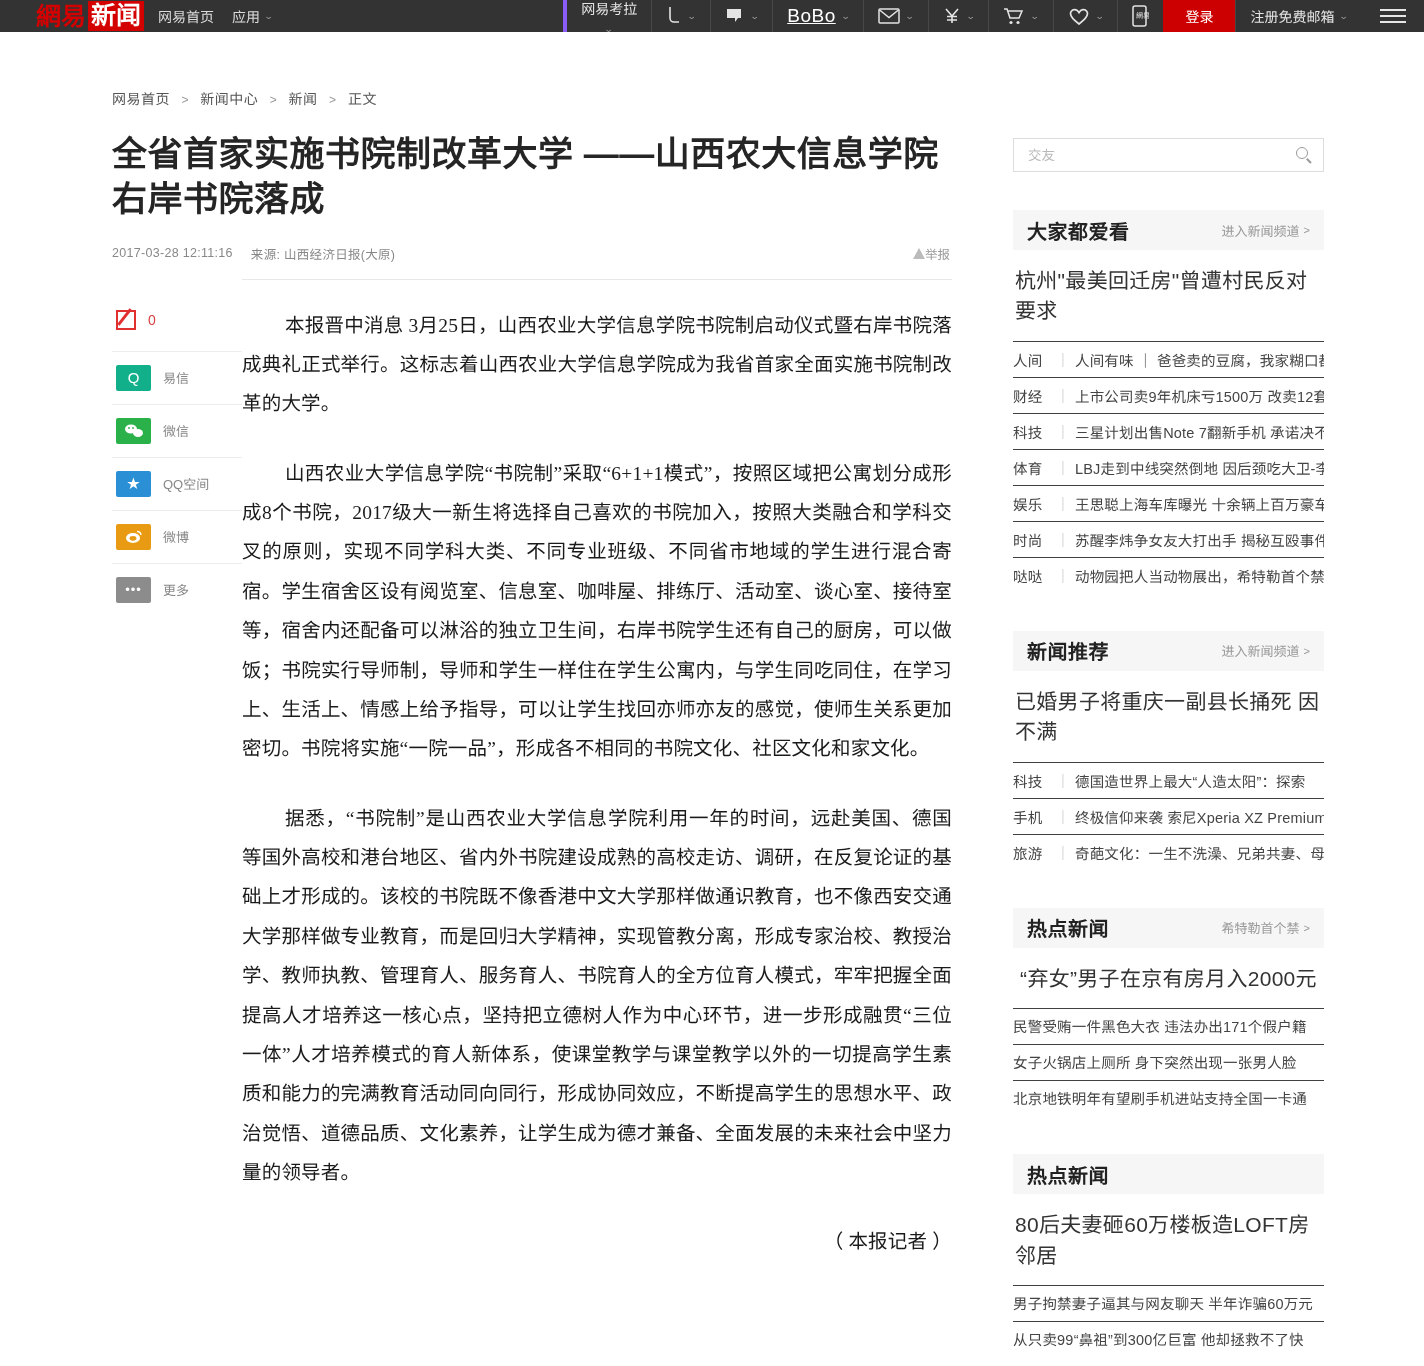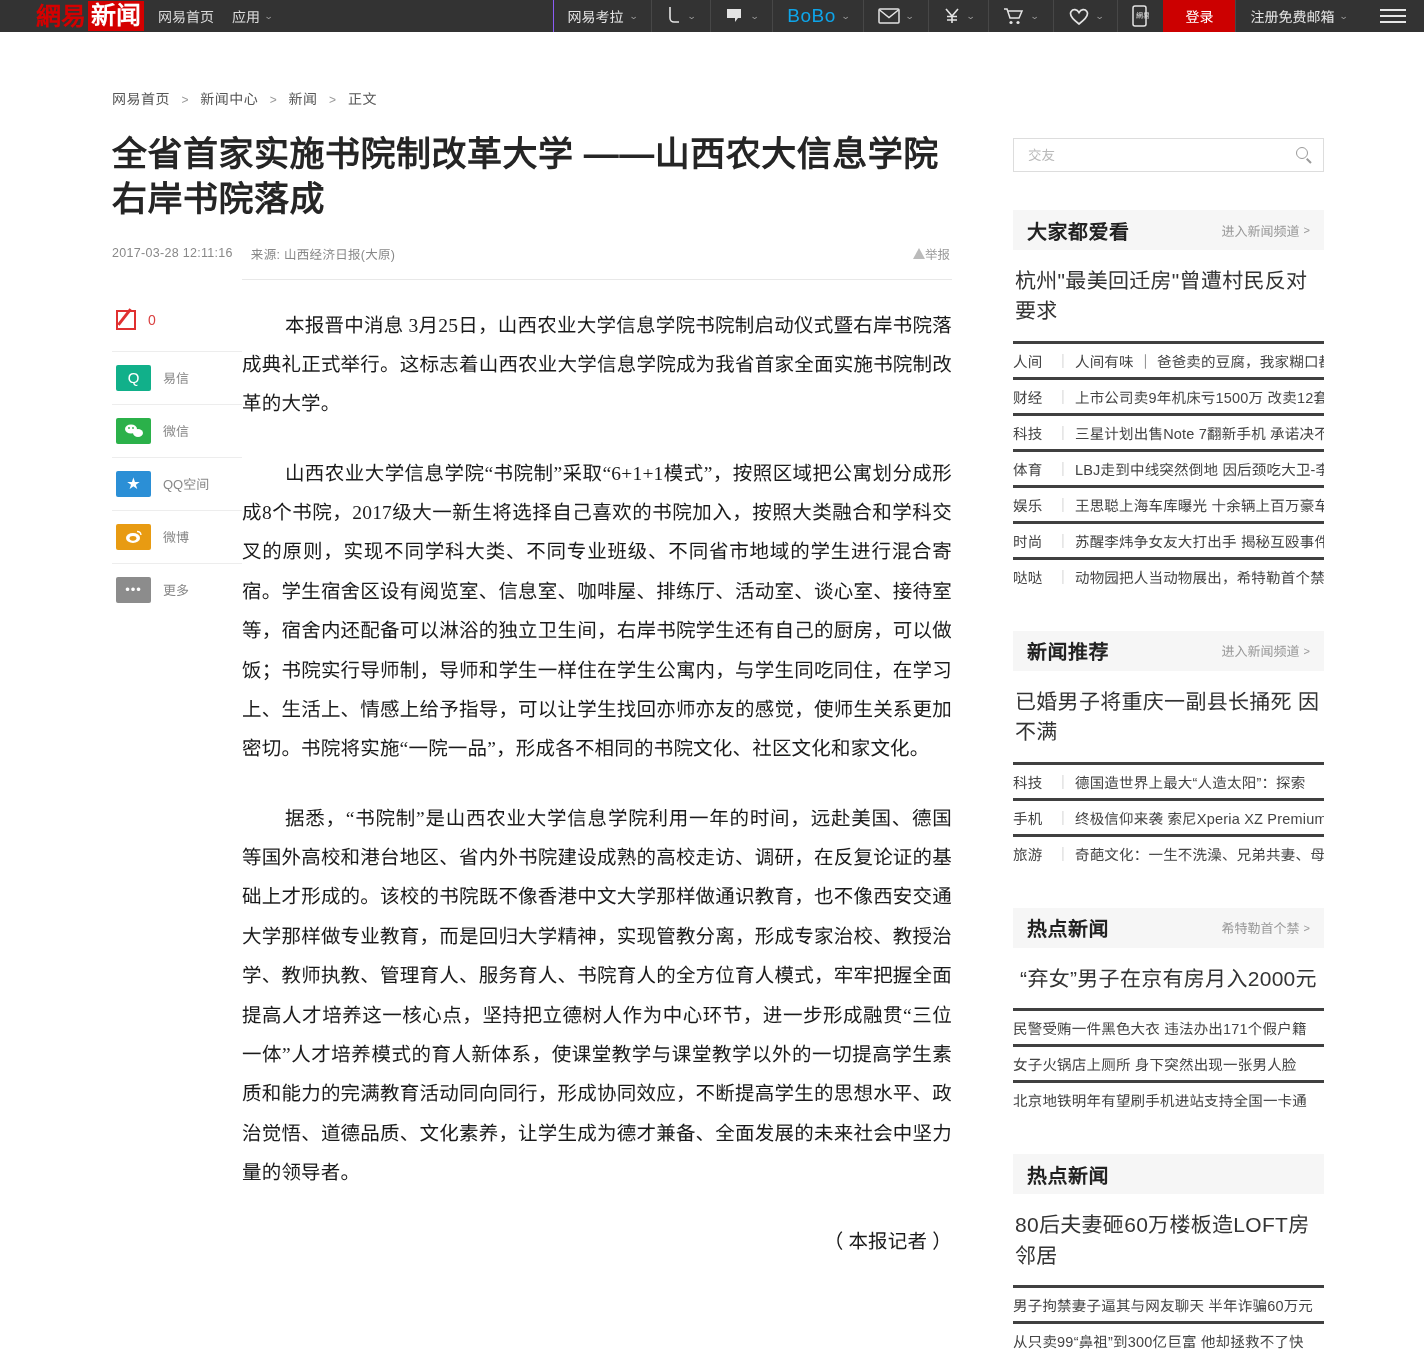--- a/index.html
+++ b/index.html
@@ -27,30 +27,30 @@
   .nav-left { display: flex; align-items: center; gap: 18px; font-size: 14px; color: #dcdcdc; }
   .nav-left .item { display: flex; align-items: center; gap: 5px; cursor: pointer; }
   .caret { font-size: 9px; color: #9a9a9a; transform: scaleX(1.3); }
   .spacer { flex: 1; }
   .nav-right { display: flex; align-items: stretch; }
   .nr-cell {
     display: flex; align-items: center; justify-content: center; gap: 6px;
     padding: 0 14px; border-left: 1px solid #474747; cursor: pointer;
     color: #e4e4e4; font-size: 14px; white-space: nowrap;
   }
-  .nr-cell.first { border-left: 1px solid #8b5cf6; }
+  .nr-cell.first { border-left: 4px solid #8b5cf6; flex-direction: column; }
   .nr-cell .ic { display: inline-flex; align-items: center; }
   .nr-login {
     background: #cc0000; color: #fff; padding: 0 22px;
     display: flex; align-items: center; border-left: none; cursor: pointer;
     font-size: 14px;
   }
   .nr-burger { padding: 0 18px; display: flex; align-items: center; border-left: none; cursor: pointer; }
   .burger-bar { width: 26px; height: 2px; background: #e6e6e6; display: block; margin: 4px 0; }
-  .bobo { font-family: "Liberation Sans", sans-serif; font-size: 19px; letter-spacing: .5px; color: #0ea5e9; }
+  .bobo { font-family: "Liberation Sans", sans-serif; font-size: 19px; letter-spacing: .5px; color: #ffffff; text-decoration: underline; }
 
   
   .page { display: flex; padding: 0 0 0 0; }
   .col-main { width: 1005px; position: relative; }
   .col-side { width: 419px; padding: 0 100px 0 8px; }
 
   
   .crumb { font-size: 14px; color: #555; padding: 56px 0 0 112px; letter-spacing: .5px; }
   .crumb a { color: #555; text-decoration: none; cursor: pointer; }
   .crumb .sep { color: #999; margin: 0 7px; font-size: 12px; }
@@ -121,21 +121,21 @@
   .widget-more { font-size: 13px; color: #999; cursor: pointer; display: flex; align-items: center; gap: 4px; }
   .widget-more .ch { font-size: 11px; }
 
   .lead-news {
     font-size: 21px; color: #333; line-height: 1.45; padding: 16px 2px 14px 2px;
     cursor: pointer; letter-spacing: .3px;
   }
   .lead-news.center { text-align: center; font-size: 21px; }
   .nlist { list-style: none; margin: 0; padding: 0; }
   .nlist li {
-    border-top: 3px solid #404040; height: 36px; display: flex; align-items: center;
+    border-top: 1px solid #404040; height: 36px; display: flex; align-items: center;
     font-size: 14.5px; color: #444; cursor: pointer; letter-spacing: .2px;
   }
   .nlist li .cat { width: 48px; flex: none; color: #444; }
   .nlist li .bar { color: #ddd; margin: 0 10px 0 0; }
   .nlist li .txt { overflow: hidden; white-space: nowrap; text-overflow: clip; }
   .nlist.plain li { display: block; line-height: 36px; }
 </style>
 </head>
 <body>
 

